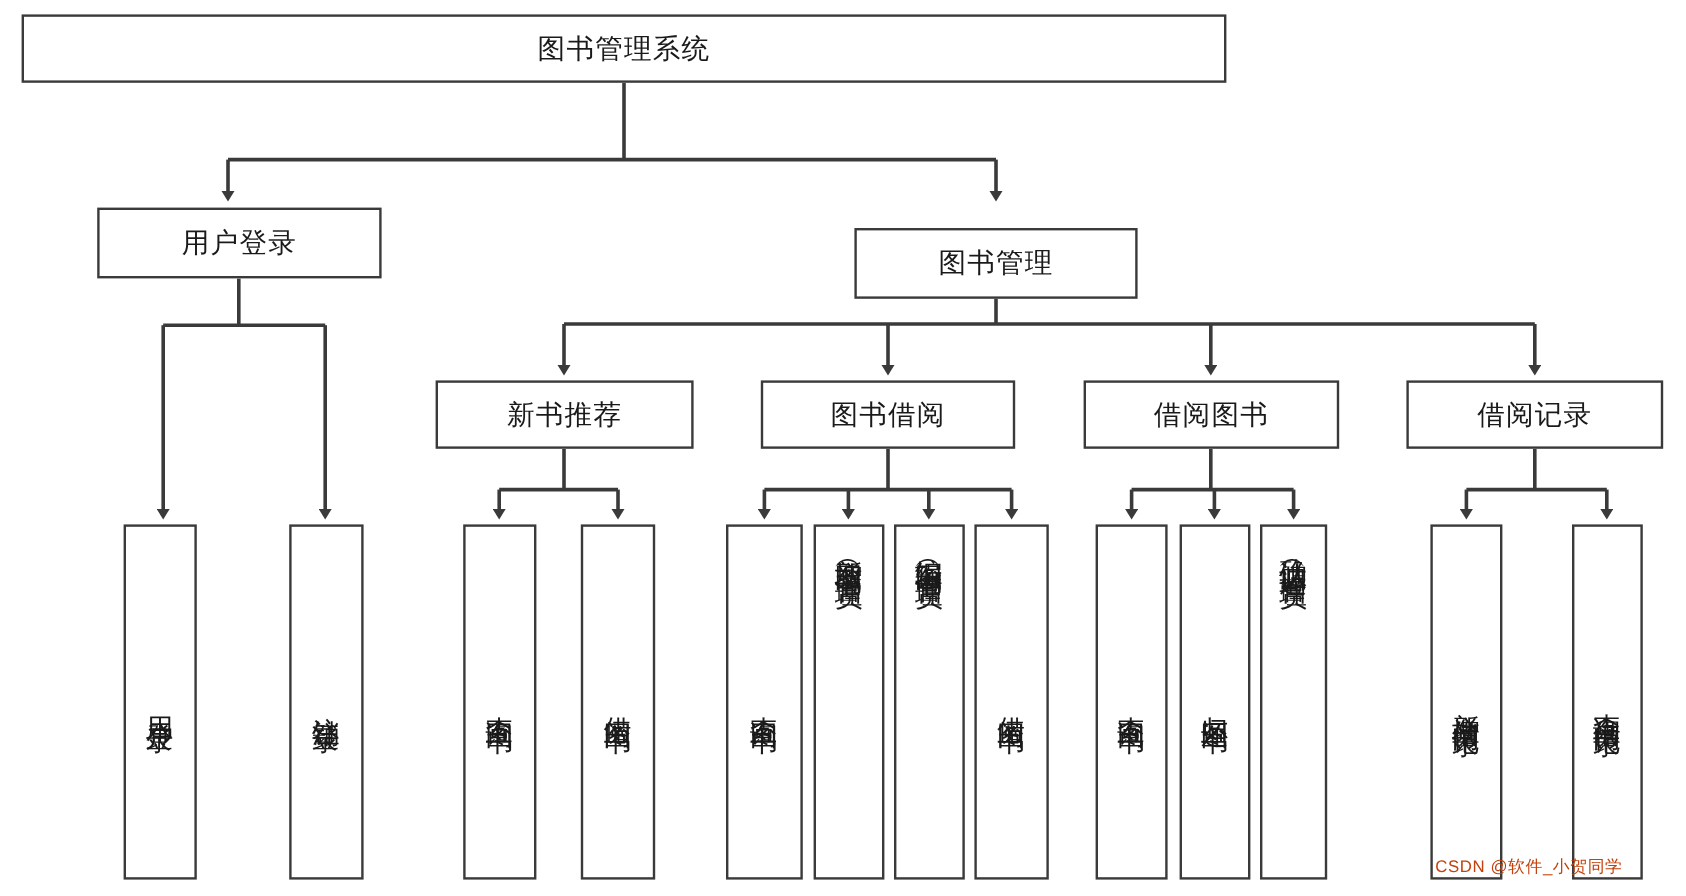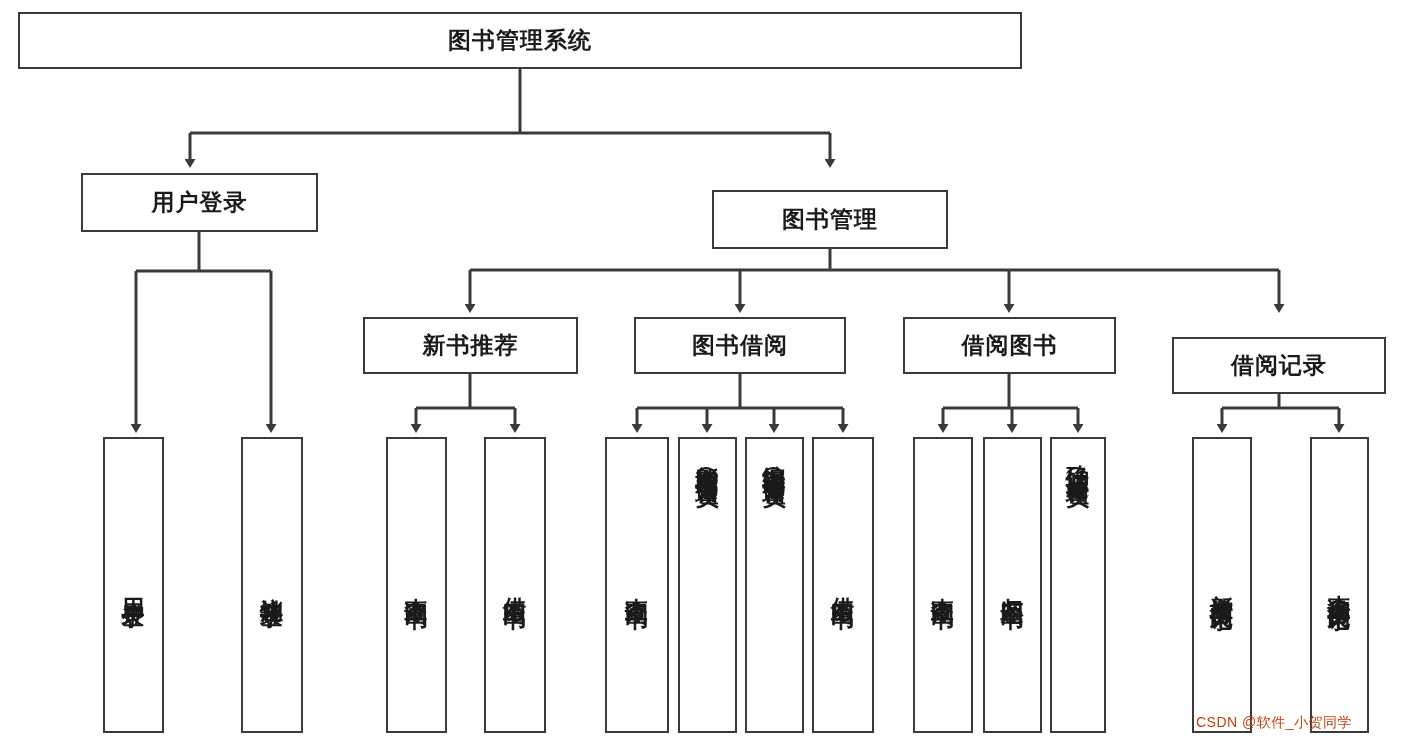--- a/index.html
+++ b/index.html
@@ -27,21 +27,20 @@
   }
   .node {
     position: absolute;
     box-sizing: border-box;
     border: 2px solid #3a3a3a;
     background: #ffffff;
     display: flex;
     align-items: center;
     justify-content: center;
     color: #1a1a1a;
-    font-weight: bold;
   }
   .node-h {
     font-size: 23px;
     line-height: 1.1;
     letter-spacing: 1px;
   }
   .node-v {
     writing-mode: vertical-rl;
     text-orientation: upright;
     font-size: 23px;
@@ -121,21 +120,21 @@
   </svg>
 
   <div class="node node-h" id="node-root" style="left: 18px; top: 12px; width: 1004px; height: 57px;">图书管理系统</div>
 
   <div class="node node-h" id="node-l2-0" style="left: 81px; top: 173px; width: 237px; height: 59px;">用户登录</div>
   <div class="node node-h" id="node-l2-1" style="left: 712px; top: 173px; width: 236px; height: 59px; margin-top: 17px;">图书管理</div>
 
   <div class="node node-h" id="node-l3-1" style="left: 634px; top: 317px; width: 212px; height: 57px;">图书借阅</div>
   <div class="node node-h" id="node-l3-0" style="left: 363px; top: 317px; width: 215px; height: 57px;">新书推荐</div>
   <div class="node node-h" id="node-l3-2" style="left: 903px; top: 317px; width: 213px; height: 57px;">借阅图书</div>
-  <div class="node node-h" id="node-l3-3" style="left: 1172px; top: 317px; width: 214px; height: 57px; margin-top: 20px;">借阅记录</div>
+  <div class="node node-h" id="node-l3-3" style="left: 1172px; top: 317px; width: 214px; height: 57px;">借阅记录</div>
 
   <div class="node node-v" id="leaf-0" style="left: 103px; top: 437px; width: 61px; height: 296px;">用户登录</div>
   <div class="node node-v" id="leaf-1" style="left: 241px; top: 437px; width: 62px; height: 296px;">注销登录</div>
   <div class="node node-v" id="leaf-2" style="left: 386px; top: 437px; width: 61px; height: 296px;">查询图书</div>
   <div class="node node-v" id="leaf-3" style="left: 484px; top: 437px; width: 62px; height: 296px;">借阅图书</div>
   <div class="node node-v" id="leaf-4" style="left: 605px; top: 437px; width: 64px; height: 296px;">查询图书</div>
   <div class="node node-v top-align" id="leaf-5" style="left: 678px; top: 437px; width: 59px; height: 296px;">新增图书（管理员）</div>
   <div class="node node-v top-align" id="leaf-6" style="left: 745px; top: 437px; width: 59px; height: 296px;">编辑图书（管理员）</div>
   <div class="node node-v" id="leaf-7" style="left: 812px; top: 437px; width: 62px; height: 296px;">借阅图书</div>
   <div class="node node-v" id="leaf-8" style="left: 913px; top: 437px; width: 60px; height: 296px;">查询图书</div>

